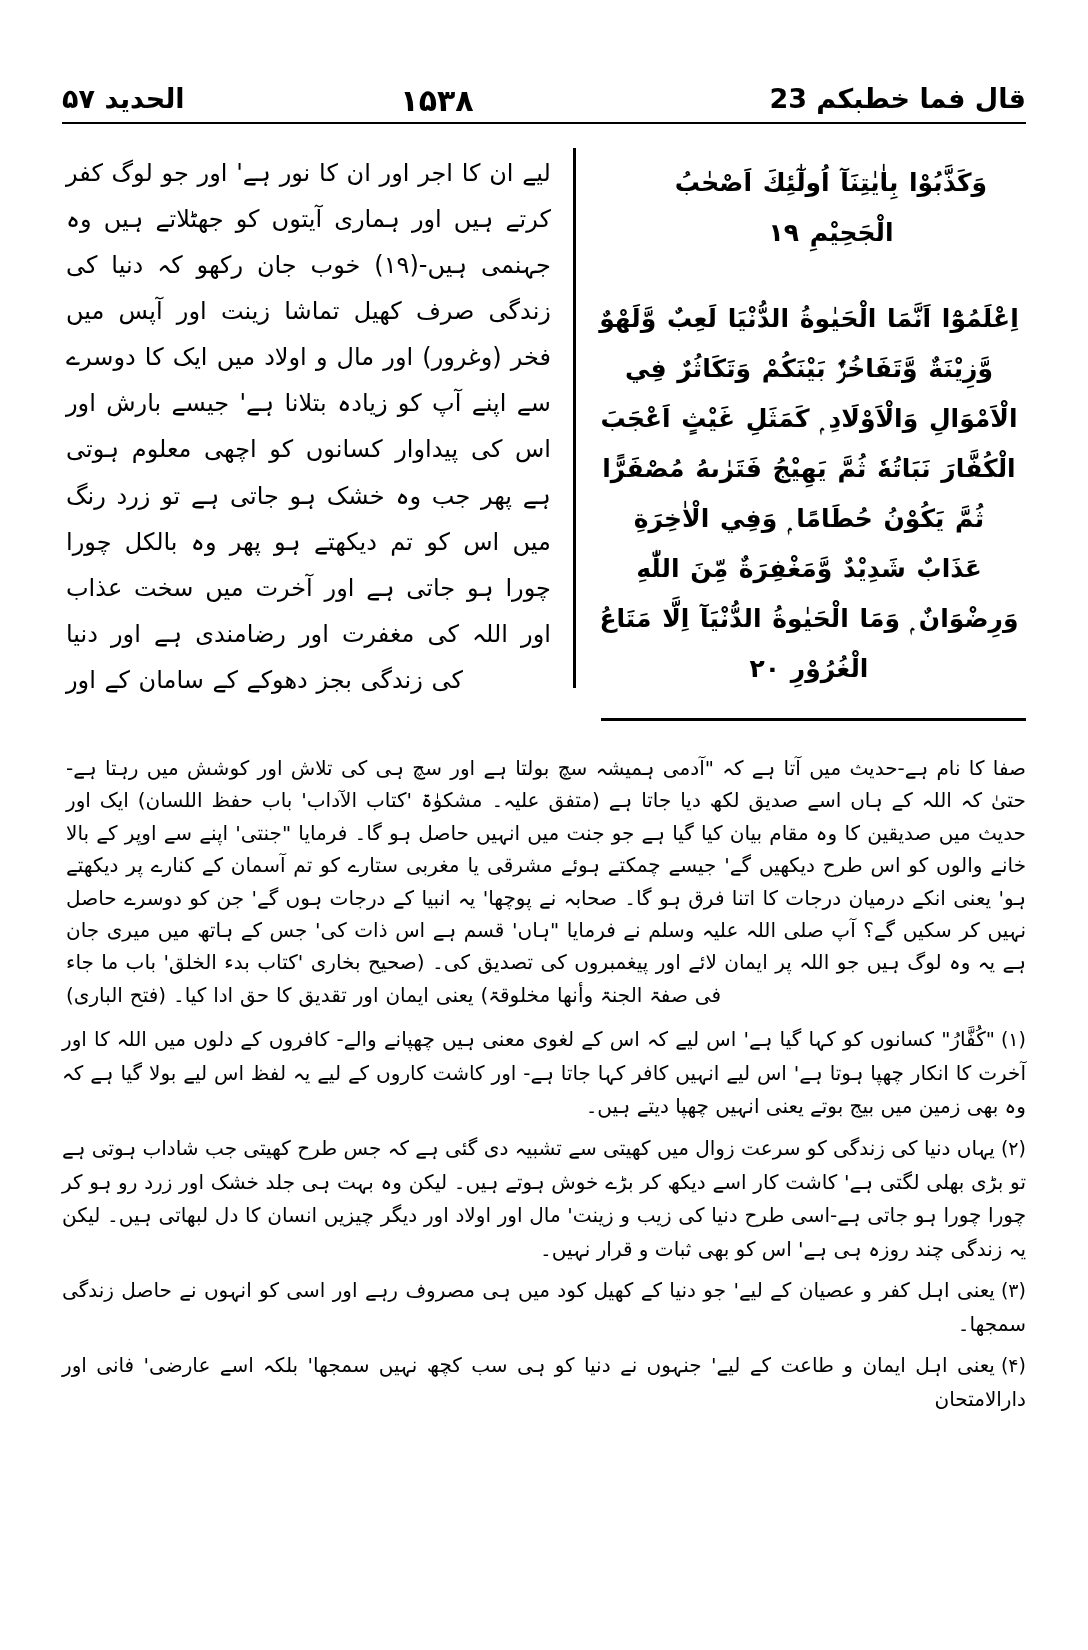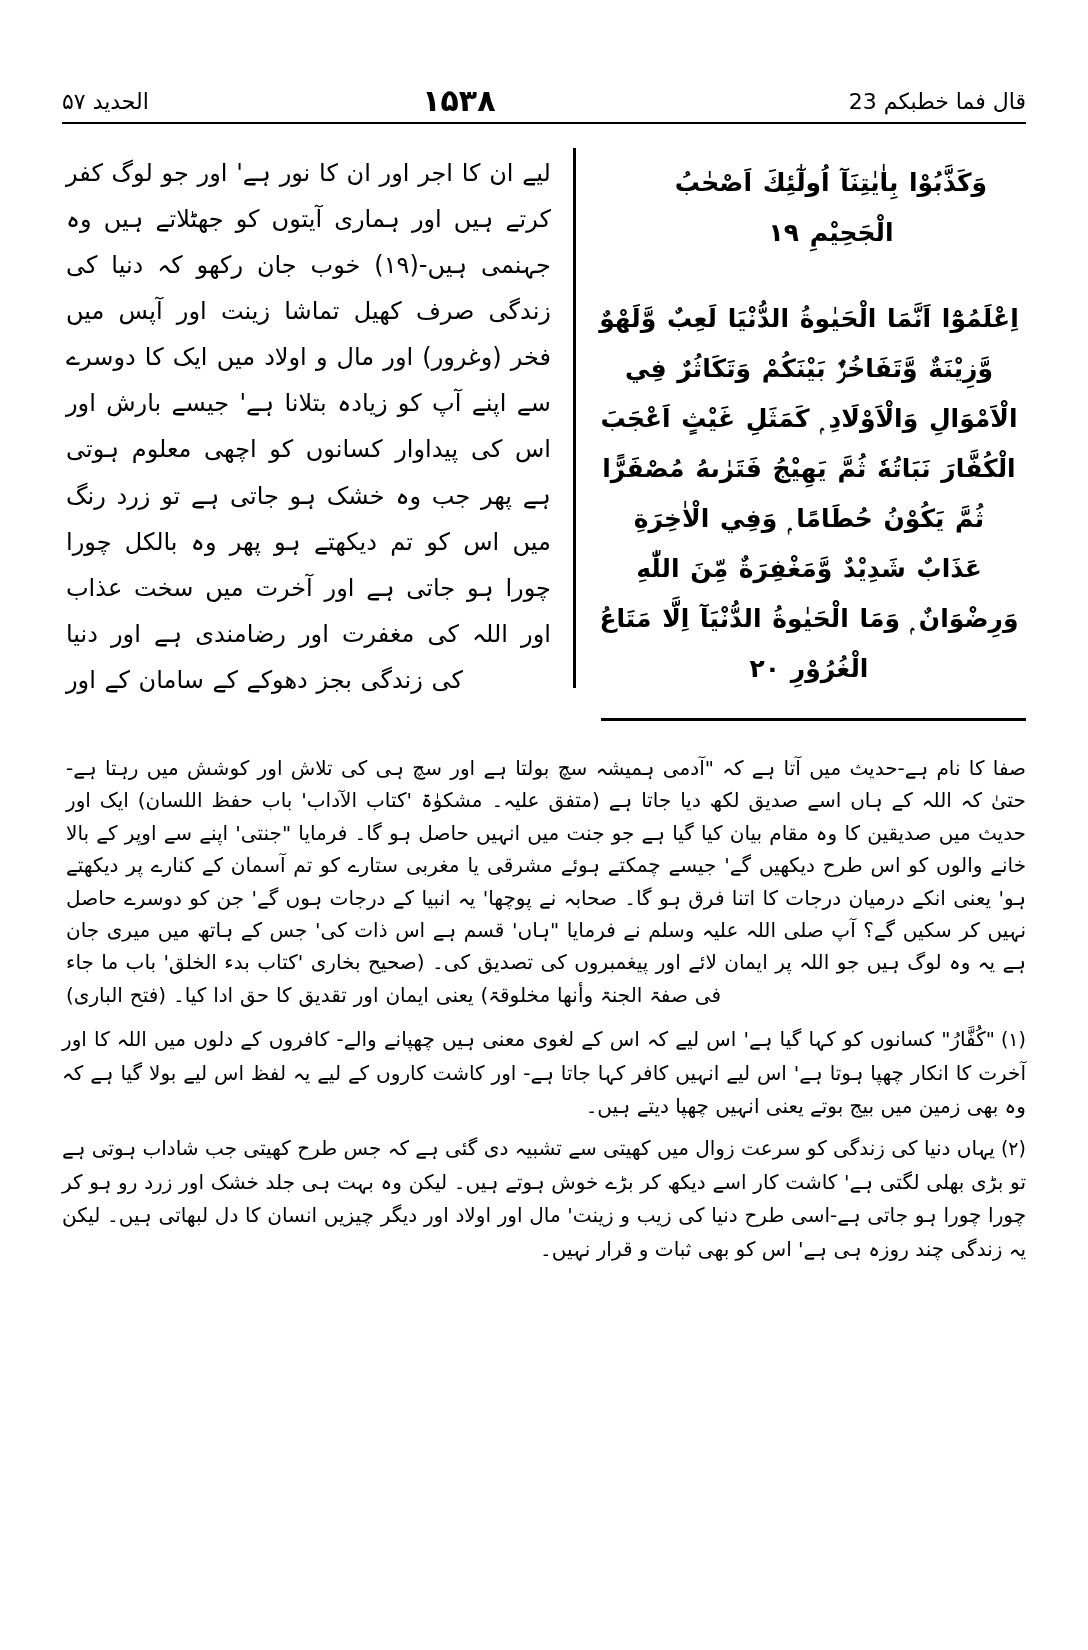--- a/index.html
+++ b/index.html
@@ -29,24 +29,24 @@
     right: 62px;
     left: 62px;
     height: 46px;
     display: flex;
     flex-direction: row;
     align-items: flex-end;
     justify-content: space-between;
     direction: rtl;
   }
   .header-side {
-    font-size: 22px;
+    font-size: 27px;
     line-height: 1.1;
     white-space: nowrap;
-    font-weight: 400;
+    font-weight: 700;
     letter-spacing: 0.5px;
   }
   .header-juz { transform: translateY(-2px); }
   .header-sura { transform: translateY(-2px); }
   .header-page {
     font-size: 30px;
     line-height: 1;
     font-weight: 700;
     letter-spacing: 1px;
     transform: translateX(-40px);
@@ -185,18 +185,24 @@
     <div class="footnotes">
 
       <div class="footnote">
         <span class="num">(۱)</span><span>"کُفَّارُ" کسانوں کو کہا گیا ہے' اس لیے کہ اس کے لغوی معنی ہیں چھپانے والے- کافروں کے دلوں میں اللہ کا اور آخرت کا انکار چھپا ہوتا ہے' اس لیے انہیں کافر کہا جاتا ہے- اور کاشت کاروں کے لیے یہ لفظ اس لیے بولا گیا ہے کہ وہ بھی زمین میں بیج بوتے یعنی انہیں چھپا دیتے ہیں۔</span>
       </div>
 
       <div class="footnote">
         <span class="num">(۲)</span><span>یہاں دنیا کی زندگی کو سرعت زوال میں کھیتی سے تشبیہ دی گئی ہے کہ جس طرح کھیتی جب شاداب ہوتی ہے تو بڑی بھلی لگتی ہے' کاشت کار اسے دیکھ کر بڑے خوش ہوتے ہیں۔ لیکن وہ بہت ہی جلد خشک اور زرد رو ہو کر چورا چورا ہو جاتی ہے-اسی طرح دنیا کی زیب و زینت' مال اور اولاد اور دیگر چیزیں انسان کا دل لبھاتی ہیں۔ لیکن یہ زندگی چند روزہ ہی ہے' اس کو بھی ثبات و قرار نہیں۔</span>
       </div>
 
-
+      <div class="footnote">
+        <span class="num">(۳)</span><span>یعنی اہل کفر و عصیان کے لیے' جو دنیا کے کھیل کود میں ہی مصروف رہے اور اسی کو انہوں نے حاصل زندگی سمجھا۔</span>
+      </div>
+
+      <div class="footnote">
+        <span class="num">(۴)</span><span>یعنی اہل ایمان و طاعت کے لیے' جنہوں نے دنیا کو ہی سب کچھ نہیں سمجھا' بلکہ اسے عارضی' فانی اور دارالامتحان</span>
+      </div>
 
     </div>
   </div>
 
 </div>
 
 </body></html>

